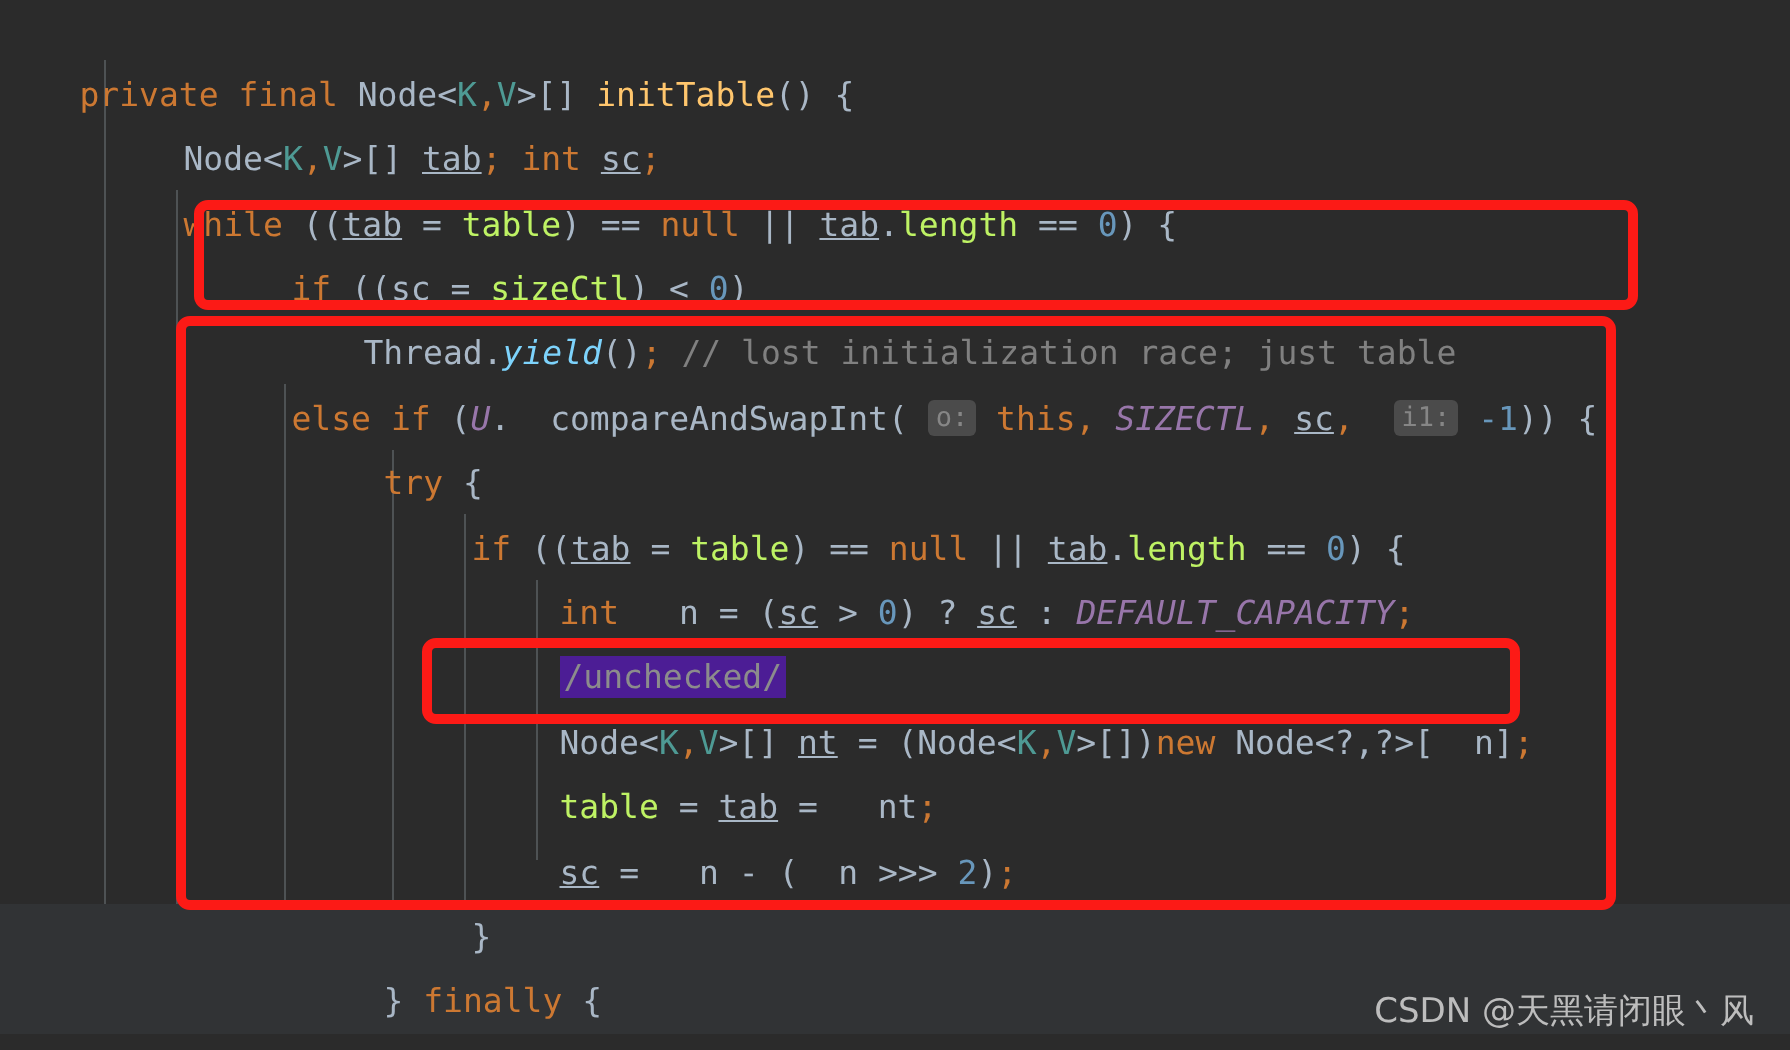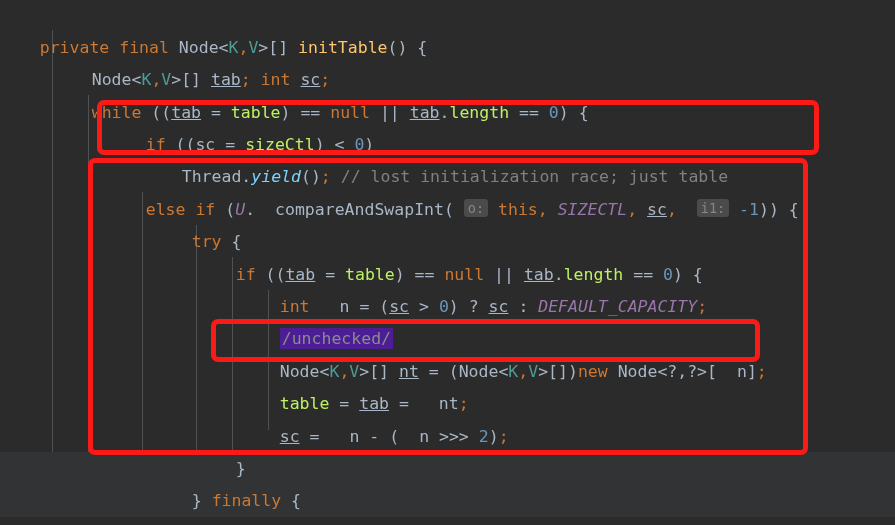--- a/index.html
+++ b/index.html
@@ -158,14 +158,15 @@
   <div class="line" style="top:486px;padding-left:196px;">
     <span class="code"><span class="fld">sizeCtl</span> <span class="punc">=</span> <span class="lvar">sc</span><span class="semi">;</span></span>
   </div>
 
   <div class="redbox" style="left:97px;top:100px;width:722px;height:55px;"></div>
 
   <div class="redbox" style="left:88px;top:158px;width:720px;height:297px;"></div>
 
   <div class="redbox" style="left:211px;top:319px;width:549px;height:43px;"></div>
 
+  <div class="watermark">CSDN @天黑请闭眼丶风</div>
 
 </div>
 
 </body></html>

